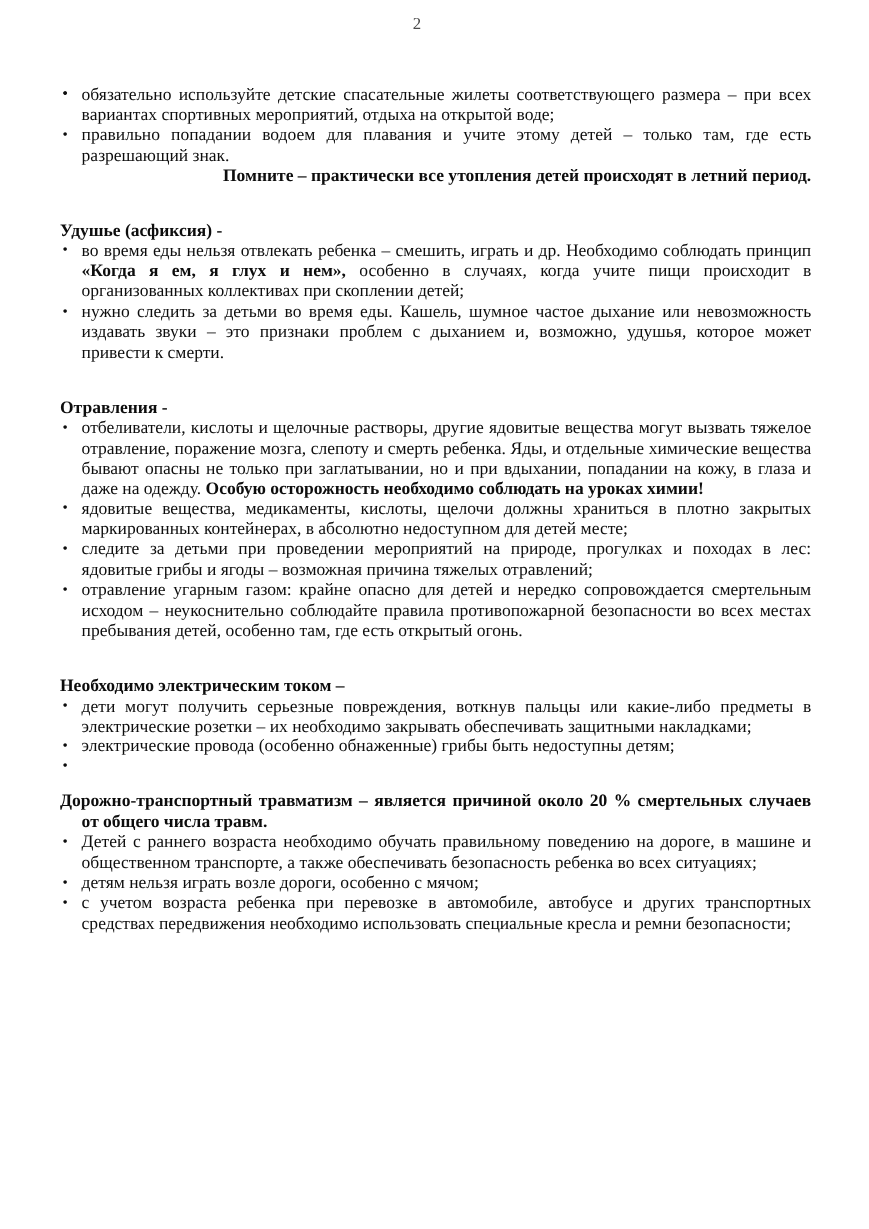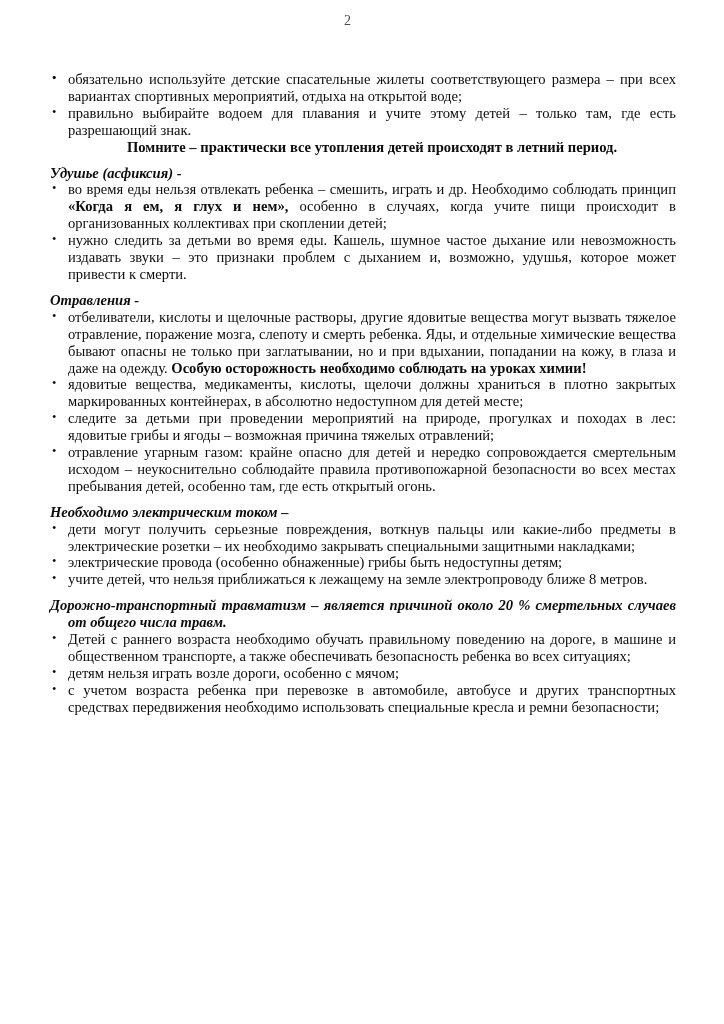--- a/index.html
+++ b/index.html
@@ -23,32 +23,31 @@
     font-size: 14px;
   }
   .content {
     position: absolute;
     top: 71px;
     left: 50px;
     width: 626px;
   }
   .heading {
     font-weight: bold;
-    margin-top: 9px;
-    font-style: italic;
+    margin-top: 29px;
   }
   .heading-hanging {
     padding-left: 18px;
     text-indent: -18px;
     text-align: justify;
   }
   .note {
     padding-left: 18px;
     font-weight: bold;
-    text-align: center;
+    text-align: right;
   }
   .li {
     position: relative;
     padding-left: 18px;
     text-align: justify;
   }
   .li .bullet {
     position: absolute;
     left: 2px;
     top: -1px;
@@ -57,40 +56,40 @@
   .b { font-weight: bold; }
 </style>
 </head>
 <body>
 
 <div class="page-number">2</div>
 <div class="content">
     <div class="list">
       <div class="li"><span class="bullet">•</span></div>
       <div class="li"><span class="bullet">•</span><span class="li-text"><span>обязательно используйте детские спасательные жилеты соответствующего размера – при всех вариантах спортивных мероприятий, отдыха на открытой воде;</span></span></div>
-      <div class="li"><span class="bullet">•</span><span class="li-text"><span>правильно выбирайте водоем для плавания и учите этому детей – только там, где есть разрешающий знак.</span></span></div>
+      <div class="li"><span class="bullet">•</span><span class="li-text"><span>правильно попадании водоем для плавания и учите этому детей – только там, где есть разрешающий знак.</span></span></div>
     </div>
     <div class="note"><span class="b">Помните – практически все утопления детей происходят в летний период.</span></div>
     <div class="heading">Удушье (асфиксия) -</div>
     <div class="list">
       <div class="li"><span class="bullet">•</span><span class="li-text"><span>во время еды нельзя отвлекать ребенка – смешить, играть и др. Необходимо соблюдать принцип </span><span class="b">«Когда я ем, я глух и нем»,</span><span> особенно в случаях, когда учите пищи происходит в организованных коллективах при скоплении детей;</span></span></div>
       <div class="li"><span class="bullet">•</span><span class="li-text"><span>нужно следить за детьми во время еды. Кашель, шумное частое дыхание или невозможность издавать звуки – это признаки проблем с дыханием и, возможно, удушья, которое может привести к смерти.</span></span></div>
     </div>
     <div class="heading">Отравления -</div>
     <div class="list">
       <div class="li"><span class="bullet">•</span><span class="li-text"><span>отбеливатели, кислоты и щелочные растворы, другие ядовитые вещества могут вызвать тяжелое отравление, поражение мозга, слепоту и смерть ребенка. Яды, и отдельные химические вещества бывают опасны не только при заглатывании, но и при вдыхании, попадании на кожу, в глаза и даже на одежду. </span><span class="b">Особую осторожность необходимо соблюдать на уроках химии!</span></span></div>
       <div class="li"><span class="bullet">•</span><span class="li-text"><span>ядовитые вещества, медикаменты, кислоты, щелочи должны храниться в плотно закрытых маркированных контейнерах, в абсолютно недоступном для детей месте;</span></span></div>
       <div class="li"><span class="bullet">•</span><span class="li-text"><span>следите за детьми при проведении мероприятий на природе, прогулках и походах в лес: ядовитые грибы и ягоды – возможная причина тяжелых отравлений;</span></span></div>
       <div class="li"><span class="bullet">•</span><span class="li-text"><span>отравление угарным газом: крайне опасно для детей и нередко сопровождается смертельным исходом – неукоснительно соблюдайте правила противопожарной безопасности во всех местах пребывания детей, особенно там, где есть открытый огонь.</span></span></div>
     </div>
     <div class="heading">Необходимо электрическим током –</div>
     <div class="list">
-      <div class="li"><span class="bullet">•</span><span class="li-text"><span>дети могут получить серьезные повреждения, воткнув пальцы или какие-либо предметы в электрические розетки – их необходимо закрывать специальными защитными накладками;</span></span></div>
+      <div class="li"><span class="bullet">•</span><span class="li-text"><span>дети могут получить серьезные повреждения, воткнув пальцы или какие-либо предметы в электрические розетки – их необходимо закрывать обеспечивать защитными накладками;</span></span></div>
       <div class="li"><span class="bullet">•</span><span class="li-text"><span>электрические провода (особенно обнаженные) грибы быть недоступны детям;</span></span></div>
-      <div class="li"><span class="bullet">•</span><span class="li-text"><span>учите детей, что нельзя приближаться к лежащему на земле электропроводу ближе 8 метров.</span></span></div>
+      <div class="li"><span class="bullet">•</span></div>
     </div>
     <div class="heading heading-hanging">Дорожно-транспортный травматизм – является причиной около 20 % смертельных случаев от общего числа травм.</div>
     <div class="list">
       <div class="li"><span class="bullet">•</span><span class="li-text"><span>Детей с раннего возраста необходимо обучать правильному поведению на дороге, в машине и общественном транспорте, а также обеспечивать безопасность ребенка во всех ситуациях;</span></span></div>
       <div class="li"><span class="bullet">•</span><span class="li-text"><span>детям нельзя играть возле дороги, особенно с мячом;</span></span></div>
       <div class="li"><span class="bullet">•</span><span class="li-text"><span>с учетом возраста ребенка при перевозке в автомобиле, автобусе и других транспортных средствах передвижения необходимо использовать специальные кресла и ремни безопасности;</span></span></div>
     </div>
   </div>
 
 </body></html>

